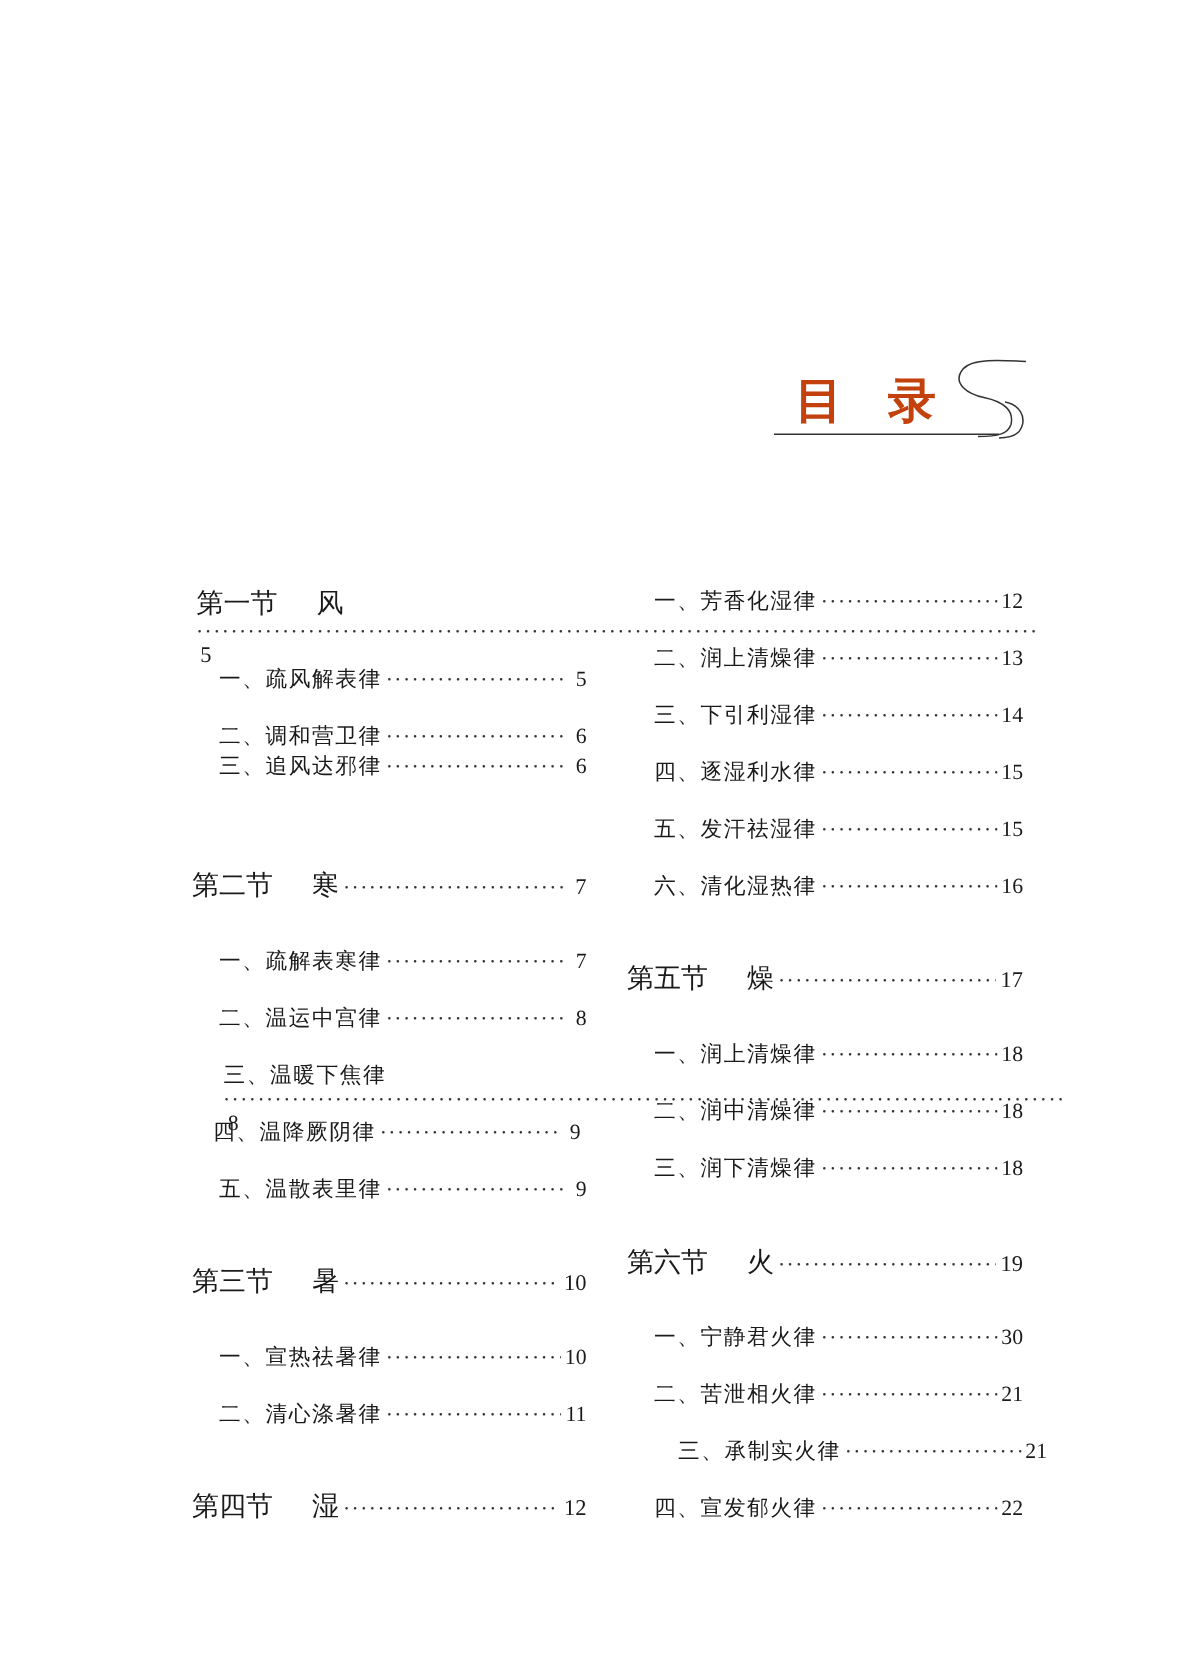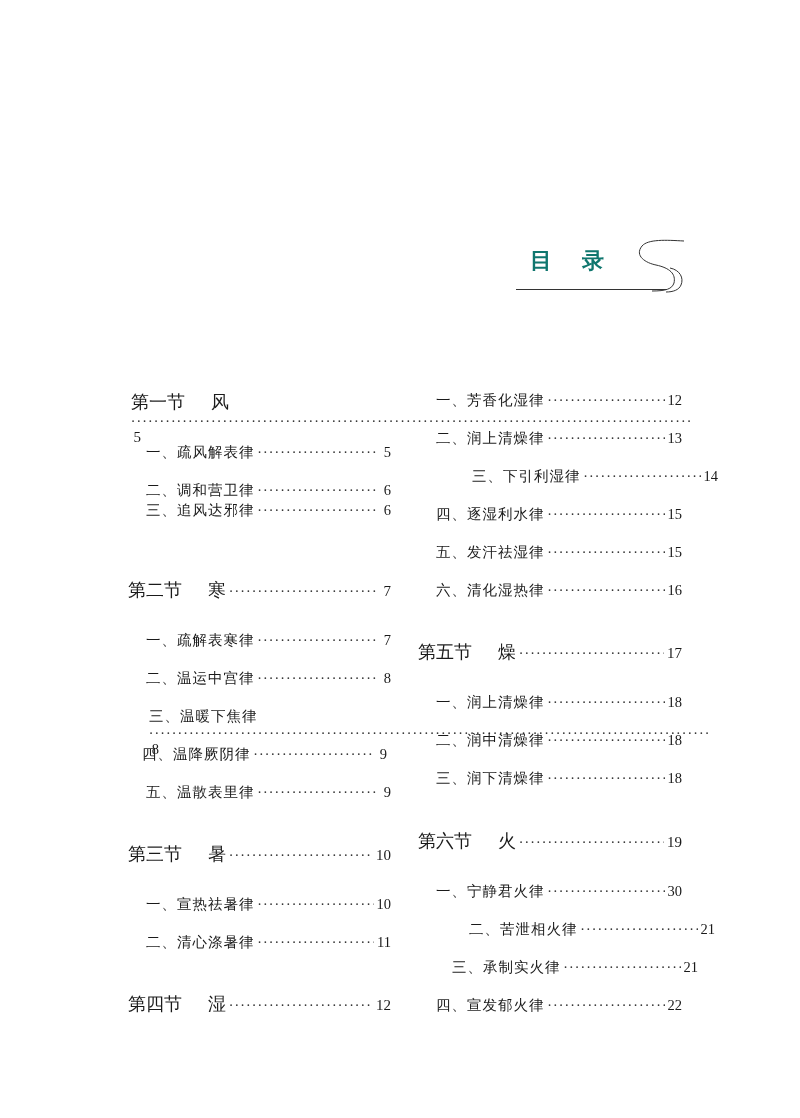--- a/index.html
+++ b/index.html
@@ -1,20 +1,20 @@
 <!DOCTYPE html>
 <html><head>
 <meta charset="utf-8">
 <style>
   html, body { margin: 0; padding: 0; background: #ffffff; }
   body { width: 800px; height: 1118px; position: relative; overflow: hidden;
          font-family: "DejaVu Serif", "Liberation Serif", serif; color: #1a1a1a; }
   .title-block { position: absolute; left: 516px; top: 236px; width: 172px; height: 60px; }
-  .title-text { position: absolute; left: 14px; top: 10px; font-size: 22px; font-weight: bold;
-                letter-spacing: 30px; font-family: "DejaVu Serif", serif; color: #0f766e; white-space: nowrap; }
+  .title-text { position: absolute; left: 14px; top: 10px; font-size: 32px; font-weight: bold;
+                letter-spacing: 30px; font-family: "DejaVu Serif", serif; color: #c2410c; white-space: nowrap; }
   .title-line { position: absolute; left: 0; top: 53px; width: 150px; height: 1px; background: #333; }
   .title-swirl { position: absolute; left: 110px; top: 0; width: 62px; height: 60px; }
   .entry { position: absolute; display: flex; align-items: baseline; white-space: nowrap; }
   .sec { font-size: 18px; }
   .sub { font-size: 14.5px; letter-spacing: 1px; }
   .label { flex: 0 0 auto; }
   .sec .label .num { letter-spacing: 0; }
   .sec .label .gap { display: inline-block; width: 26px; }
   .leader { flex: 1 1 auto; overflow: hidden; color: #333; font-size: 13px; letter-spacing: 1.6px; margin: 0 3px; }
   .leader::before { content: "··································································································"; }
@@ -109,21 +109,21 @@
     <div class="entry sub" style="left: 436px; width: 246px; top: 391px;">
       <span class="label">一、芳香化湿律</span>
       <span class="leader"></span>
       <span class="page">12</span>
     </div>
     <div class="entry sub" style="left: 436px; width: 246px; top: 429px;">
       <span class="label">二、润上清燥律</span>
       <span class="leader"></span>
       <span class="page">13</span>
     </div>
-    <div class="entry sub" style="left: 436px; width: 246px; top: 467px; margin-left: 36px;">
+    <div class="entry sub" style="left: 436px; width: 246px; top: 467px;">
       <span class="label">三、下引利湿律</span>
       <span class="leader"></span>
       <span class="page">14</span>
     </div>
     <div class="entry sub" style="left: 436px; width: 246px; top: 505px;">
       <span class="label">四、逐湿利水律</span>
       <span class="leader"></span>
       <span class="page">15</span>
     </div>
     <div class="entry sub" style="left: 436px; width: 246px; top: 543px;">
@@ -159,21 +159,21 @@
     <div class="entry sec" style="left: 418px; width: 264px; top: 829px;">
       <span class="label"><span class="num">第六节</span><span class="gap"></span><span>火</span></span>
       <span class="leader"></span>
       <span class="page">19</span>
     </div>
     <div class="entry sub" style="left: 436px; width: 246px; top: 882px;">
       <span class="label">一、宁静君火律</span>
       <span class="leader"></span>
       <span class="page">30</span>
     </div>
-    <div class="entry sub" style="left: 436px; width: 246px; top: 920px; margin-left: 33px;">
+    <div class="entry sub" style="left: 436px; width: 246px; top: 920px;">
       <span class="label">二、苦泄相火律</span>
       <span class="leader"></span>
       <span class="page">21</span>
     </div>
     <div class="entry sub" style="left: 452px; width: 246px; top: 958px;">
       <span class="label">三、承制实火律</span>
       <span class="leader"></span>
       <span class="page">21</span>
     </div>
     <div class="entry sub" style="left: 436px; width: 246px; top: 996px;">

